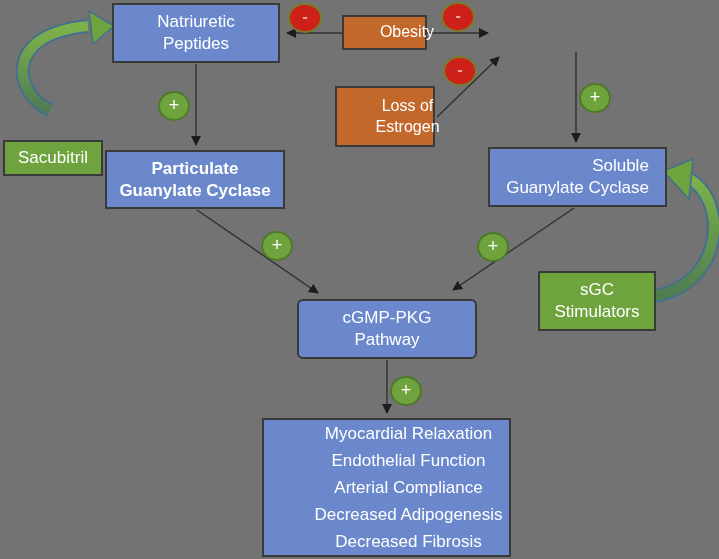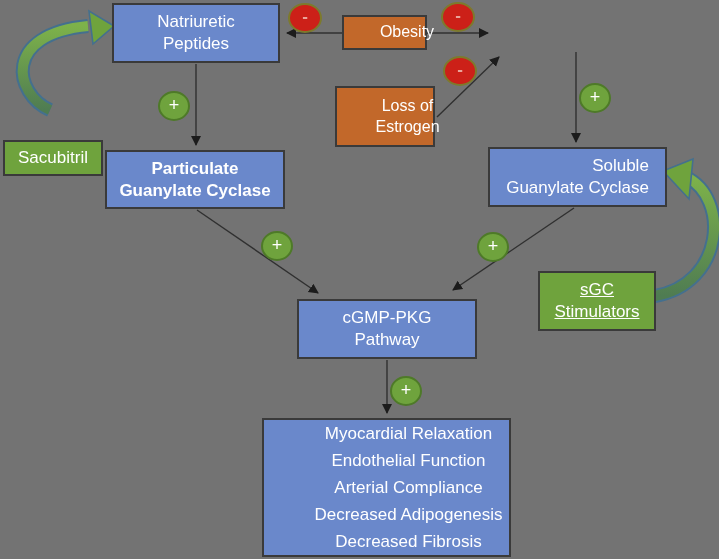--- a/index.html
+++ b/index.html
@@ -25,22 +25,22 @@
   .node.orange{background:var(--inhibitor-box,#c2682a);padding-left:45px;}
   .node.green{background:var(--drug-box,#6fa33d);}
 
   #node-natriuretic{left:112px;top:3px;width:168px;height:60px;font-size:17px;}
   #node-obesity{left:342px;top:15px;width:85px;height:35px;font-size:16px;}
   #node-nitric{left:493px;top:15px;width:162px;height:36px;font-size:16px;}
   #node-loss{left:335px;top:86px;width:100px;height:61px;font-size:16px;}
   #node-sacubitril{left:3px;top:107px;width:100px;height:36px;font-size:17px;margin-top:33px;}
   #node-particulate{left:105px;top:150px;width:180px;height:59px;font-size:17px;font-weight:bold;}
   #node-soluble{left:488px;top:147px;width:179px;height:60px;font-size:17px;text-align:right;}
-  #node-sgc{left:538px;top:271px;width:118px;height:60px;font-size:17px;text-decoration:underline;}
-  #node-cgmp{left:297px;top:299px;width:180px;height:60px;font-size:17px;}
+  #node-sgc{left:538px;top:271px;width:118px;height:60px;font-size:17px;}
+  #node-cgmp{left:297px;top:299px;width:180px;height:60px;font-size:17px;border-radius:6px;}
   #node-outcomes{left:262px;top:418px;width:249px;height:139px;font-size:17px;line-height:27.2px;padding-left:44px;}
 
   .badge{
     position:absolute;
     display:flex;align-items:center;justify-content:center;
     border-radius:50%;
     box-sizing:border-box;
     font-weight:bold;
   }
   .badge.minus{

